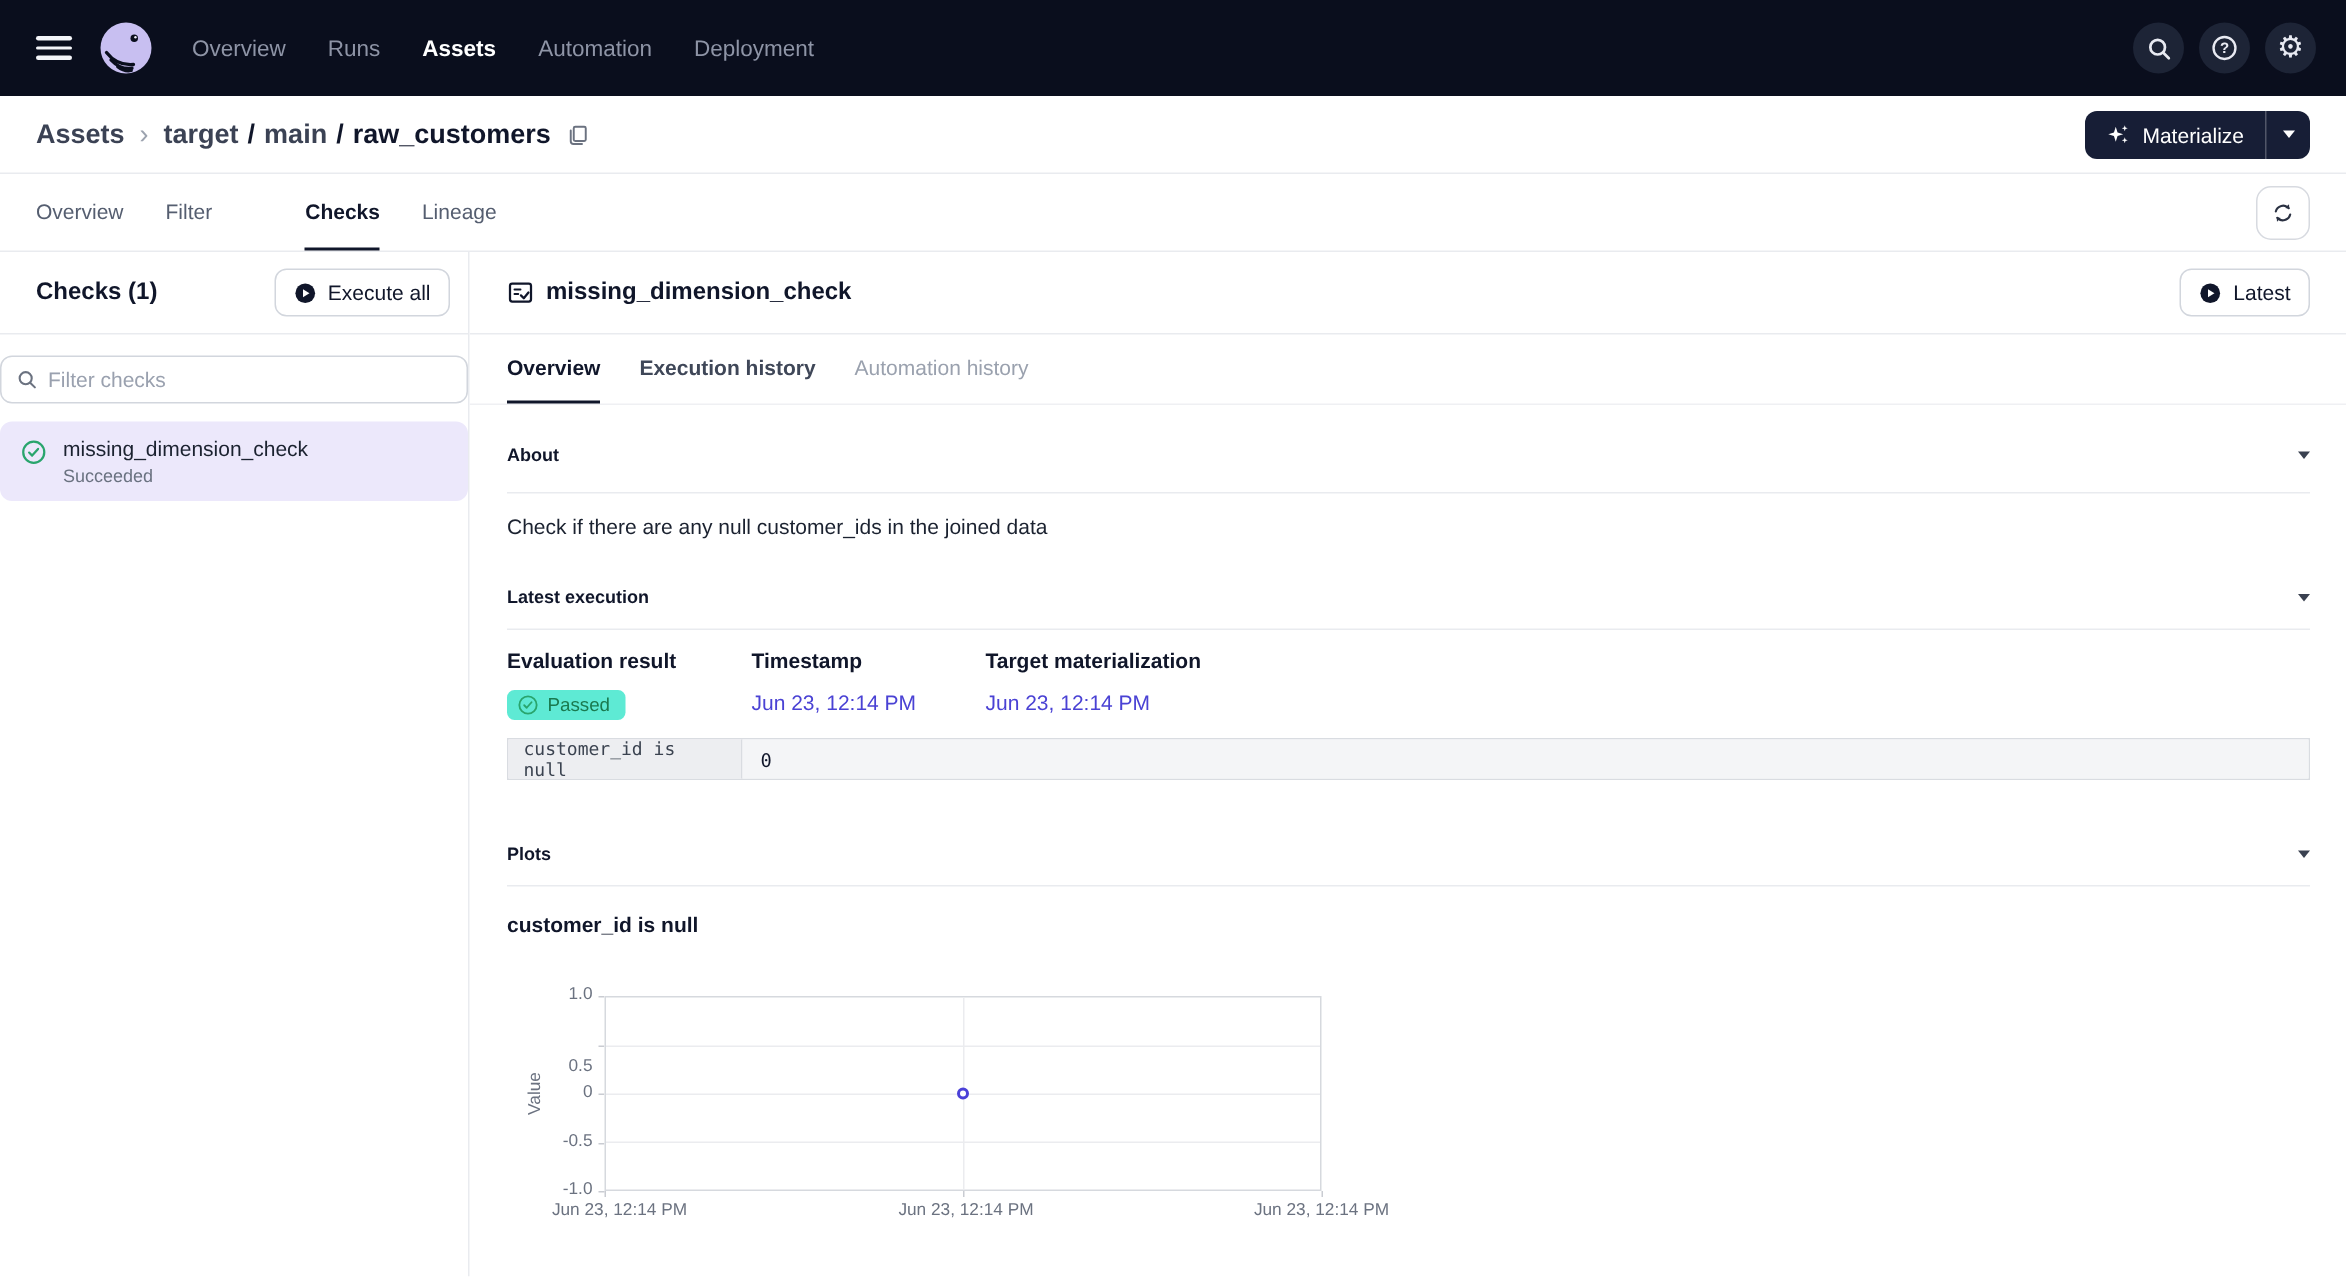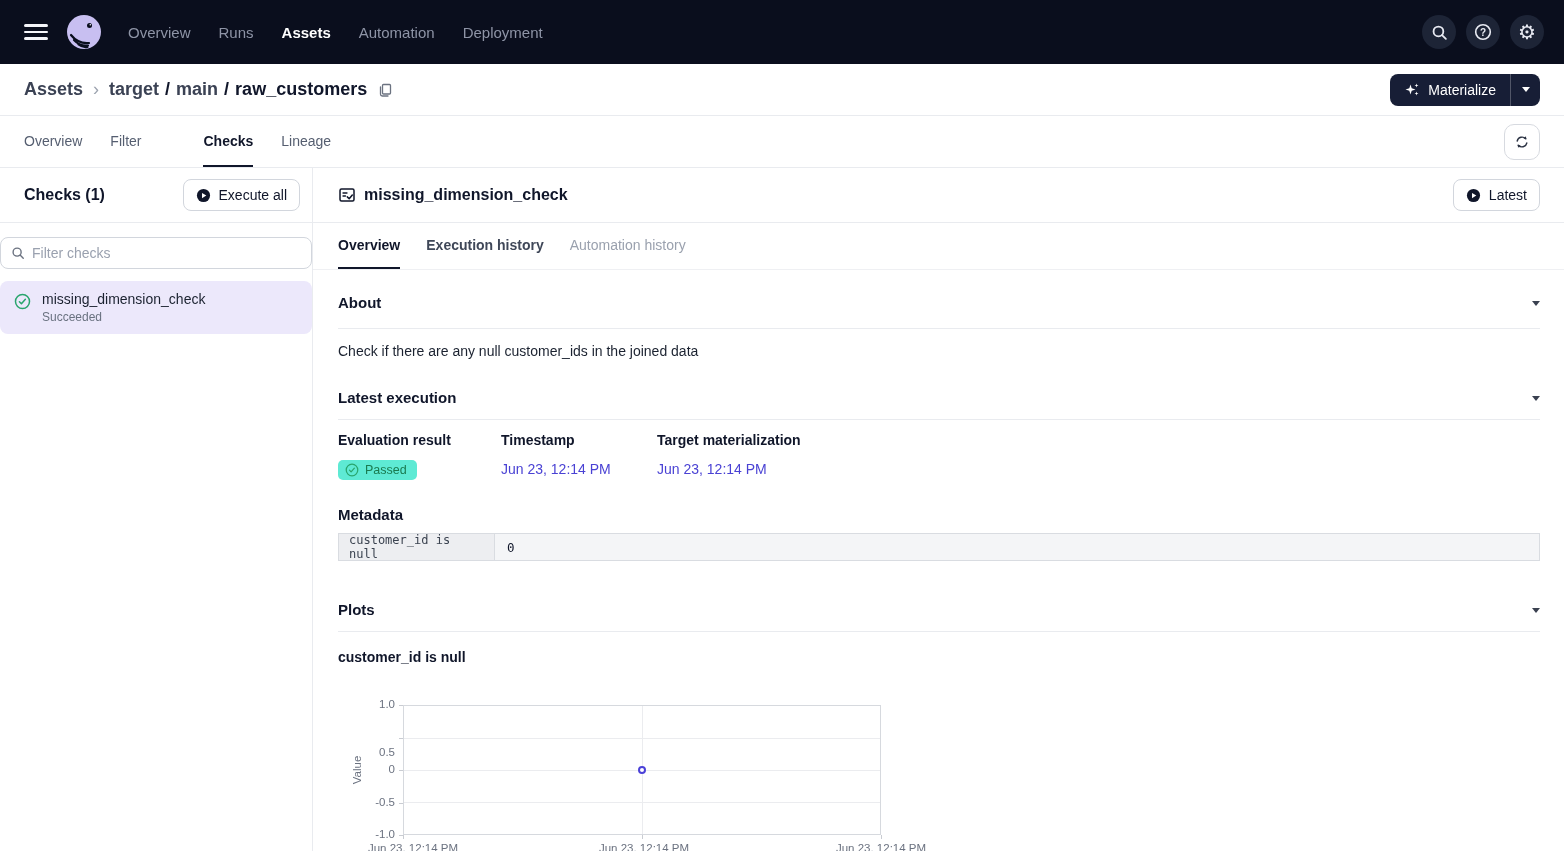--- a/index.html
+++ b/index.html
@@ -69,21 +69,21 @@
     padding:0 24px 0 25px; border-bottom:1px solid #E9EBEF; flex-shrink:0; }
   .rp-title { display:flex; align-items:center; gap:8px; font-size:16px; font-weight:700; }
   .rp-tabs { height:47px; display:flex; gap:26px; padding:0 25px; border-bottom:1px solid #EFF0F3; flex-shrink:0; }
   .rp-tab { font-size:14px; font-weight:600; color:#3F4758; display:flex; align-items:center;
     border-bottom:2.5px solid transparent; cursor:pointer; }
   .rp-tab.active { color:#10162A; border-bottom-color:#10162A; }
   .rp-tab.disabled { color:#9AA1AE; font-weight:500; }
   .rp-content { padding:20px 24px 0 25px; }
 
   .section-head { display:flex; align-items:center; justify-content:space-between; }
-  .section-title { font-size:15px; font-weight:700; line-height:26px; }
+  .section-title { font-size:12px; font-weight:700; line-height:26px; }
   .collapse-caret { width:0; height:0; border-left:4px solid transparent; border-right:4px solid transparent;
     border-top:5px solid #3A4150; cursor:pointer; }
   .divider { height:1px; background:#E9EBEF; margin-top:12px; }
   .about-desc { font-size:14px; color:#1B2230; margin-top:13px; line-height:19px; }
 
   .latest { margin-top:24px; }
   .latest .divider { margin-top:8px; }
   .exec-cols { display:flex; margin-top:12px; }
   .col-eval { width:163px; } .col-ts { width:156px; }
   .col-head { font-size:14px; font-weight:700; line-height:17px; }
@@ -301,21 +301,20 @@
             </div>
           </div>
           <div class="col-target">
             <div class="col-head">Target materialization</div>
             <div class="col-val">
               <span class="ts-link">Jun 23, 12:14 PM</span>
             </div>
           </div>
         </div>
 
-        <div class="meta-title">Metadata</div>
         <div class="meta-table">
           <div class="meta-key">customer_id is null</div>
           <div class="meta-val">0</div>
         </div>
       </div>
 
       <div class="plots">
         <div class="section-head">
           <span class="section-title">Plots</span>
           <span class="collapse-caret"></span>

